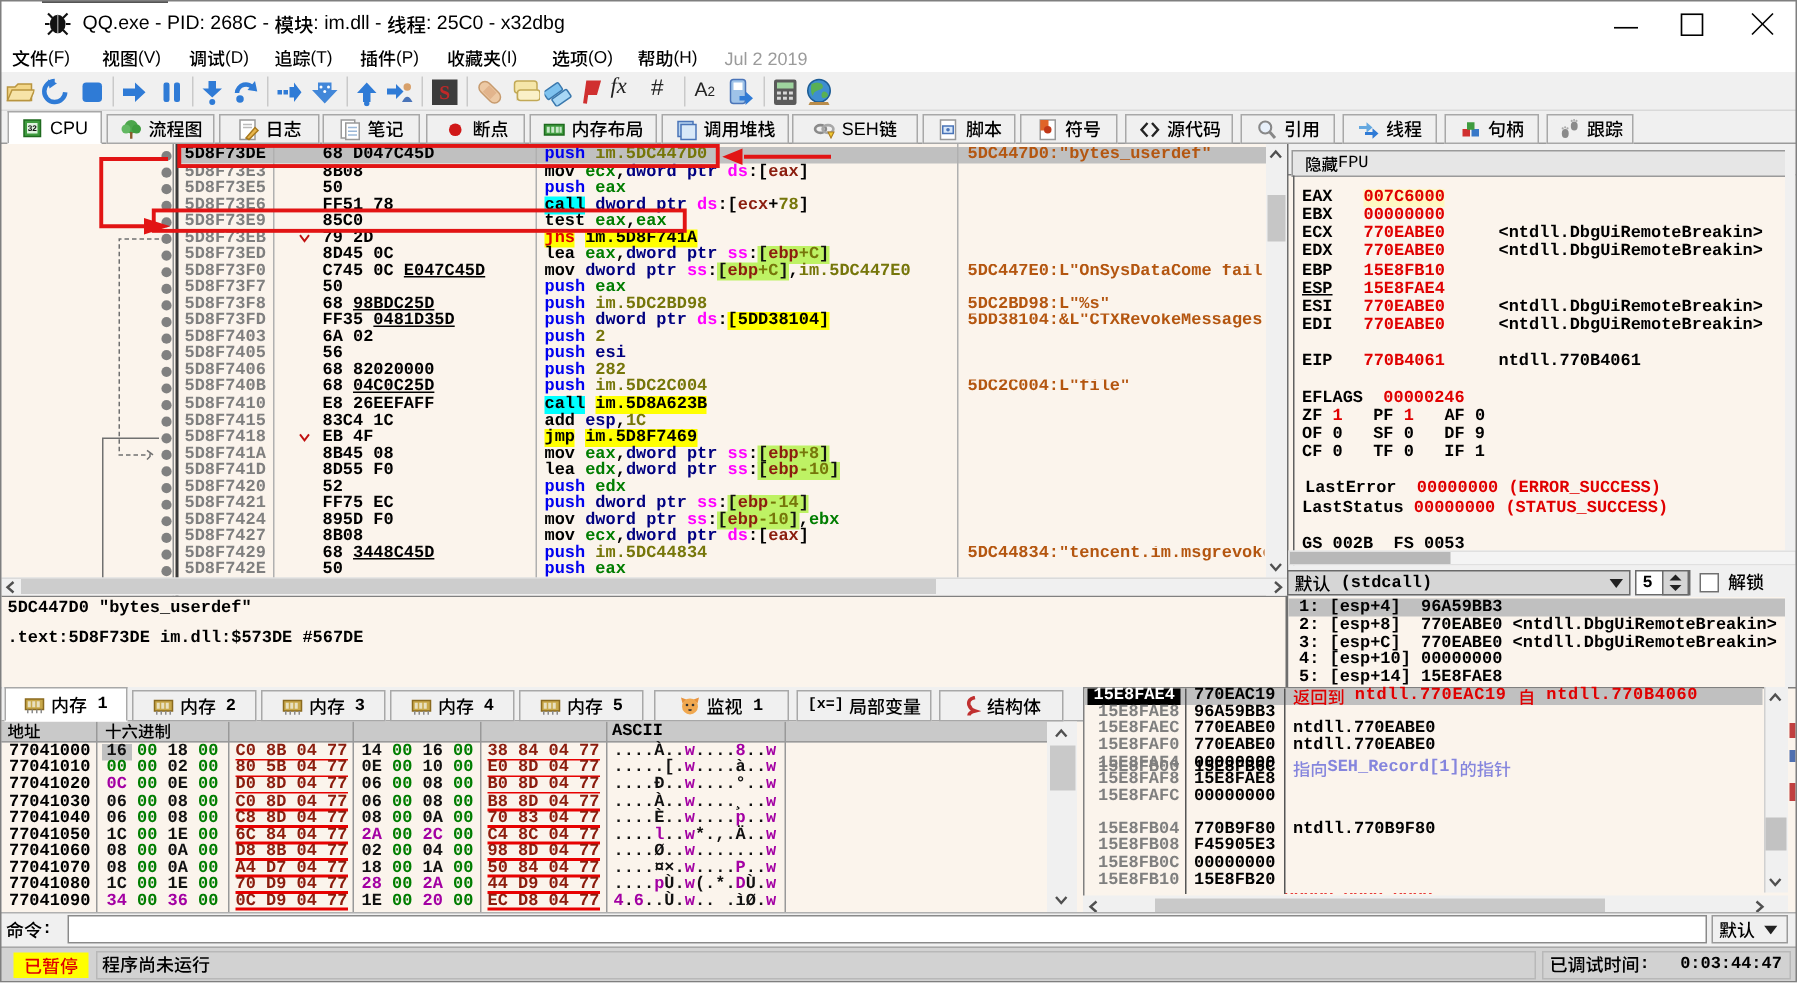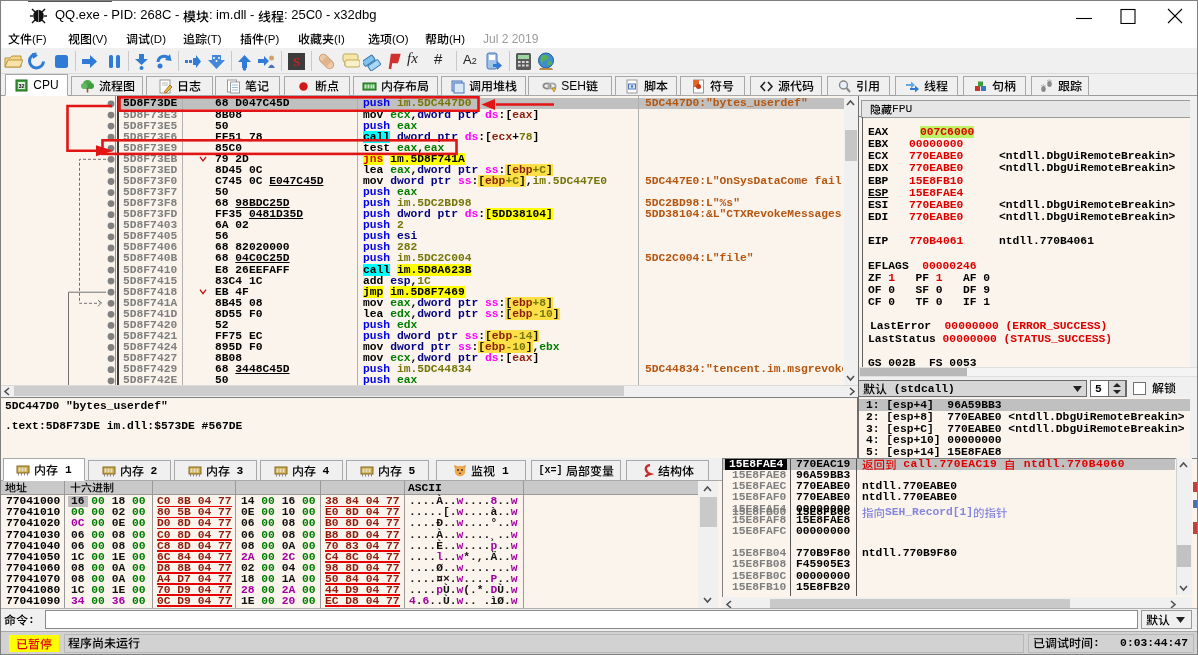--- a/index.html
+++ b/index.html
@@ -1,20 +1,20 @@
 <!DOCTYPE html>
 <html><head><meta charset="utf-8"><style>
 *{margin:0;padding:0;box-sizing:border-box}
 html,body{width:1198px;height:655px;overflow:hidden}
 body{position:relative;font-family:"Liberation Mono",monospace;font-size:11.3px;font-weight:bold;color:#000;background:#fff}
 .a{position:absolute}
 .pre{white-space:pre}
 .fx{display:flex;align-items:center}
 .sans{font-family:"Liberation Sans",sans-serif;font-weight:normal}.nv{color:#000080}.gn{color:#007d00}.mg{color:#ff00ff}.bl{color:#0000f0}
-.ol{color:#76760a}.mr{color:#8b1d0e}.rd{color:#e00000}.cybg{background:#fde047}
+.ol{color:#76760a}.mr{color:#8b1d0e}.rd{color:#e00000}.cybg{background:#bef264}
 svg{display:inline-block}
 </style></head><body>
 <div class="a" style="left:0;top:0;width:1198px;height:30px;background:#fff"></div>
 <div class="a" style="left:28px;top:0;width:84px;height:2px;background:#555"></div>
 <svg class="a" style="left:29px;top:7px" width="19" height="18" viewBox="0 0 19 18">
 <g stroke="#111" stroke-width="1.4" fill="none">
 <line x1="3" y1="2" x2="6" y2="5"></line>
       <line x1="16" y1="2" x2="13" y2="5"></line>
 <line x1="1" y1="9" x2="4" y2="9"></line>
       <line x1="18" y1="9" x2="15" y2="9"></line>
@@ -552,21 +552,21 @@
 <rect x="119.5" y="97.3" width="359" height="13.4"></rect>
 <rect x="102.5" y="140.3" width="354" height="13.6"></rect>
 <path d="M112 106 L67.5 106 L67.5 150.8 L96 150.8"></path>
 <line x1="496" y1="104.5" x2="554" y2="104.5"></line>
 </g>
 <path d="M96 145.3 L96 156.3 L113.5 150.8 Z" fill="#e21414"></path>
 <path d="M495 99 L495 110 L481.5 104.5 Z" fill="#e21414"></path>
 </svg>
 <div class="a pre" style="left:5px;top:400px">5DC447D0 "bytes_userdef"</div>
 <div class="a pre" style="left:5px;top:420px">.text:5D8F73DE im.dll:$573DE #567DE</div>
-<div class="a pre" style="left:0;top:126.0px;height:12px;line-height:12px"><span class="a" style="left:868px;">EAX</span><span class="a rd" style="left:909px;background:#bef264;margin-left:11px;">007C6000</span></div>
+<div class="a pre" style="left:0;top:126.0px;height:12px;line-height:12px"><span class="a" style="left:868px;">EAX</span><span class="a rd" style="left:909px;background:#fef9c3;">007C6000</span></div>
 <div class="a pre" style="left:0;top:138.2px;height:12px;line-height:12px"><span class="a" style="left:868px;">EBX</span><span class="a rd" style="left:909px;">00000000</span></div>
 <div class="a pre" style="left:0;top:150.3px;height:12px;line-height:12px"><span class="a" style="left:868px;">ECX</span><span class="a rd" style="left:909px;">770EABE0</span><span class="a" style="left:999px">&lt;ntdll.DbgUiRemoteBreakin&gt;</span></div>
 <div class="a pre" style="left:0;top:162.4px;height:12px;line-height:12px"><span class="a" style="left:868px;">EDX</span><span class="a rd" style="left:909px;">770EABE0</span><span class="a" style="left:999px">&lt;ntdll.DbgUiRemoteBreakin&gt;</span></div>
 <div class="a pre" style="left:0;top:174.6px;height:12px;line-height:12px"><span class="a" style="left:868px;">EBP</span><span class="a rd" style="left:909px;">15E8FB10</span></div>
 <div class="a pre" style="left:0;top:186.8px;height:12px;line-height:12px"><span class="a" style="left:868px; text-decoration:underline;">ESP</span><span class="a rd" style="left:909px;">15E8FAE4</span></div>
 <div class="a pre" style="left:0;top:198.9px;height:12px;line-height:12px"><span class="a" style="left:868px;">ESI</span><span class="a rd" style="left:909px;">770EABE0</span><span class="a" style="left:999px">&lt;ntdll.DbgUiRemoteBreakin&gt;</span></div>
 <div class="a pre" style="left:0;top:211.1px;height:12px;line-height:12px"><span class="a" style="left:868px;">EDI</span><span class="a rd" style="left:909px;">770EABE0</span><span class="a" style="left:999px">&lt;ntdll.DbgUiRemoteBreakin&gt;</span></div>
 <div class="a pre" style="left:0;top:235.4px;height:12px;line-height:12px"><span class="a" style="left:868px;">EIP</span><span class="a rd" style="left:909px;">770B4061</span><span class="a" style="left:999px">ntdll.770B4061</span></div>
 <div class="a pre" style="left:868px;top:259.6px">EFLAGS  <span class="rd">00000246</span></div>
 <div class="a pre" style="left:868px;top:271.8px">ZF <span class="rd">1</span>   PF <span class="rd">1</span>   AF 0</div>
@@ -610,21 +610,21 @@
 <div class="a pre" style="left:859px;top:422.6px;width:331px;height:12px;line-height:12px;padding-left:7px">3: [esp+C]  770EABE0 &lt;ntdll.DbgUiRemoteBreakin&gt;</div>
 <div class="a pre" style="left:859px;top:434.4px;width:331px;height:12px;line-height:12px;padding-left:7px">4: [esp+10] 00000000</div>
 <div class="a pre" style="left:859px;top:446.2px;width:331px;height:12px;line-height:12px;padding-left:7px">5: [esp+14] 15E8FAE8</div>
 <div class="a" style="left:722px;top:458px;width:476px;height:153px;background:#fbf4ec;border-top:1px solid #808080;border-left:1px solid #808080"></div>
 <div class="a pre" style="left:723px;top:458.9px;width:452px;height:11px;line-height:11px;background:#c0c0c0;"><span class="a" style="left:2px;top:0;width:62px;background:#000;color:#fff;padding-left:4px">15E8FAE4</span><span class="a" style="left:73px">770EAC19</span><span class="a fx rd" style="left:139px;top:0;height:11px;letter-spacing:.45px"><svg style="vertical-align:middle;" width="34" height="11" viewBox="0 0 34 11" fill="#e00000">
         <g transform="translate(0,10.12) scale(0.0115,-0.0115)">
           <use href="#z51" x="0"></use>
           <use href="#z52" x="1000"></use>
           <use href="#z53" x="2000"></use>
         </g>
-      </svg><span class="pre"> call.770EAC19 </span><svg style="vertical-align:middle;" width="12" height="11" viewBox="0 0 12 11" fill="#e00000">
+      </svg><span class="pre"> ntdll.770EAC19 </span><svg style="vertical-align:middle;" width="12" height="11" viewBox="0 0 12 11" fill="#e00000">
         <g transform="translate(0,10.12) scale(0.0115,-0.0115)">
           <use href="#z54" x="0"></use>
         </g>
       </svg><span class="pre"> ntdll.770B4060</span></span></div>
 <div class="a pre" style="left:723px;top:470.1px;width:452px;height:11px;line-height:11px;"><span class="a" style="left:9px;color:#7f7f7f">15E8FAE8</span><span class="a" style="left:73px">96A59BB3</span></div>
 <div class="a pre" style="left:723px;top:481.2px;width:452px;height:11px;line-height:11px;"><span class="a" style="left:9px;color:#7f7f7f">15E8FAEC</span><span class="a" style="left:73px">770EABE0</span><span class="a" style="left:139px">ntdll.770EABE0</span></div>
 <div class="a pre" style="left:723px;top:492.4px;width:452px;height:11px;line-height:11px;"><span class="a" style="left:9px;color:#7f7f7f">15E8FAF0</span><span class="a" style="left:73px">770EABE0</span><span class="a" style="left:139px">ntdll.770EABE0</span></div>
 <div class="a pre" style="left:723px;top:503.6px;width:452px;height:11px;line-height:11px;"><span class="a" style="left:9px;color:#7f7f7f">15E8FAF4</span><span class="a" style="left:73px">00000000</span></div>
 <div class="a pre" style="left:723px;top:514.8px;width:452px;height:11px;line-height:11px;"><span class="a" style="left:9px;color:#7f7f7f">15E8FAF8</span><span class="a" style="left:73px">15E8FAE8</span></div>
 <div class="a pre" style="left:723px;top:525.9px;width:452px;height:11px;line-height:11px;"><span class="a" style="left:9px;color:#7f7f7f">15E8FAFC</span><span class="a" style="left:73px">00000000</span></div>

